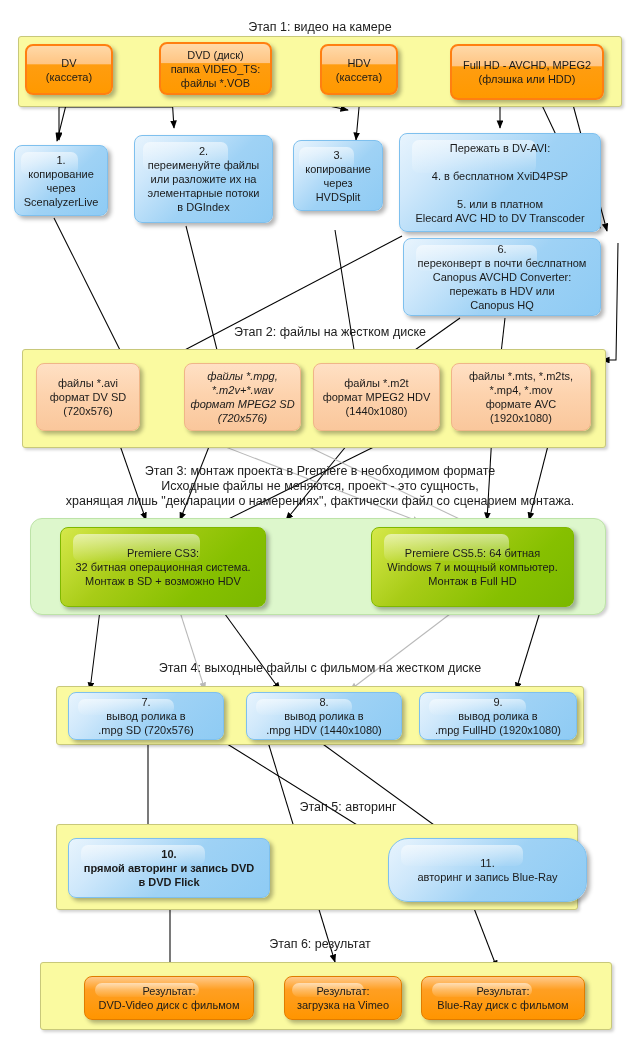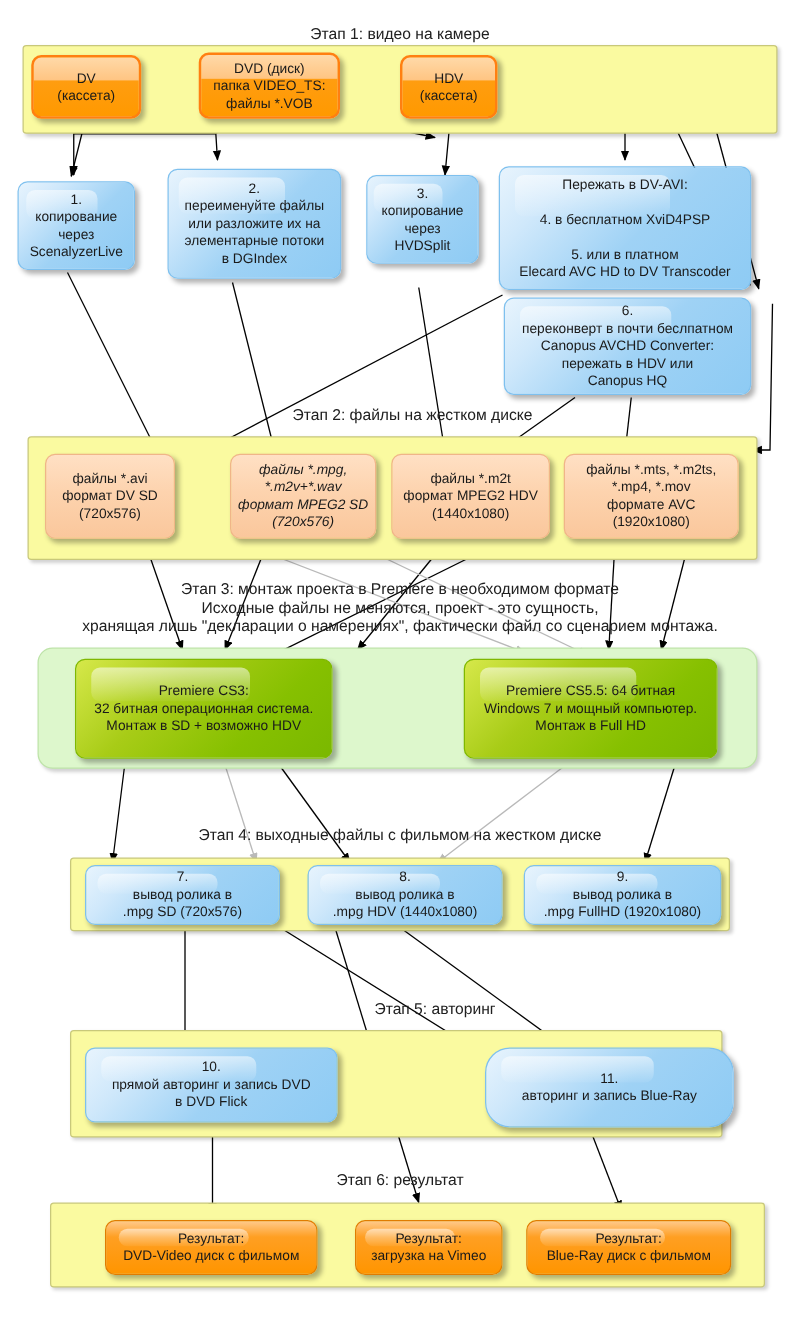--- a/index.html
+++ b/index.html
@@ -161,20 +161,24 @@
   </div>
   <div class="node node-orange" style="left:159px; top:42px; width:113px; height:53px;">
     <span class="node-label">DVD (диск)
 папка VIDEO_TS:
 файлы *.VOB</span>
   </div>
   <div class="node node-orange" style="left:320px; top:44px; width:78px; height:51px;">
     <span class="node-label">HDV
 (кассета)</span>
   </div>
+  <div class="node node-orange" style="left:450px; top:44px; width:154px; height:56px;">
+    <span class="node-label">Full HD - AVCHD, MPEG2
+(флэшка или HDD)</span>
+  </div>
 
   <div class="node node-blue" style="left:14px; top:145px; width:94px; height:71px;">
     <div class="gloss"></div>
     <span class="node-label">1.
 копирование
 через
 ScenalyzerLive</span>
   </div>
   <div class="node node-blue" style="left:134px; top:135px; width:139px; height:88px;">
     <div class="gloss"></div>
@@ -271,21 +275,21 @@
   <div class="node node-blue" style="left:419px; top:692px; width:158px; height:48px;">
     <div class="gloss"></div>
     <span class="node-label">9.
 вывод ролика в
 .mpg FullHD (1920x1080)</span>
   </div>
 
   <div class="stage-title" style="left:16px; top:800px; width:640px;padding-left:12px;">Этап 5: авторинг</div>
   <div class="band band-yellow" style="left:56px; top:824px; width:522px; height:86px;"></div>
 
-  <div class="node node-blue" style="left:68px; top:838px; width:202px; height:60px;">
+  <div class="node node-blue" style="left:68px; top:838px; width:202px; height:60px;font-weight:bold;">
     <div class="gloss"></div>
     <span class="node-label">10.
 прямой авторинг и запись DVD
 в DVD Flick</span>
   </div>
   <div class="node node-blue" style="left:388px; top:838px; width:199px; height:64px;border-radius:20px;">
     <div class="gloss"></div>
     <span class="node-label">11.
 авторинг и запись Blue-Ray</span>
   </div>

